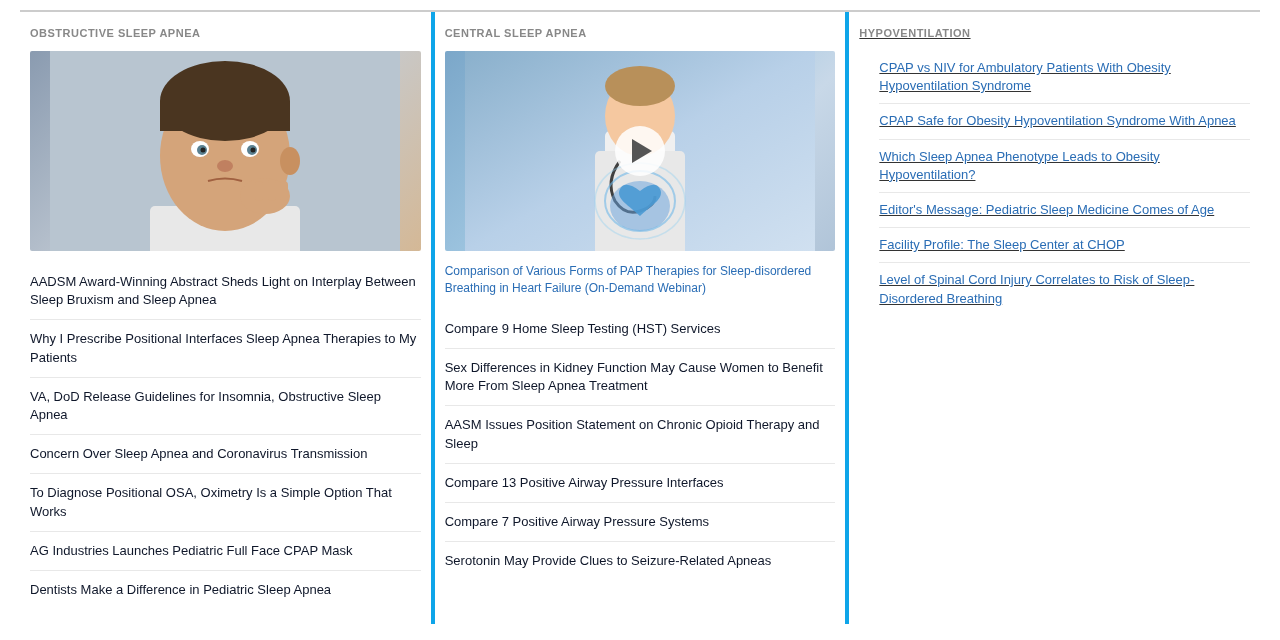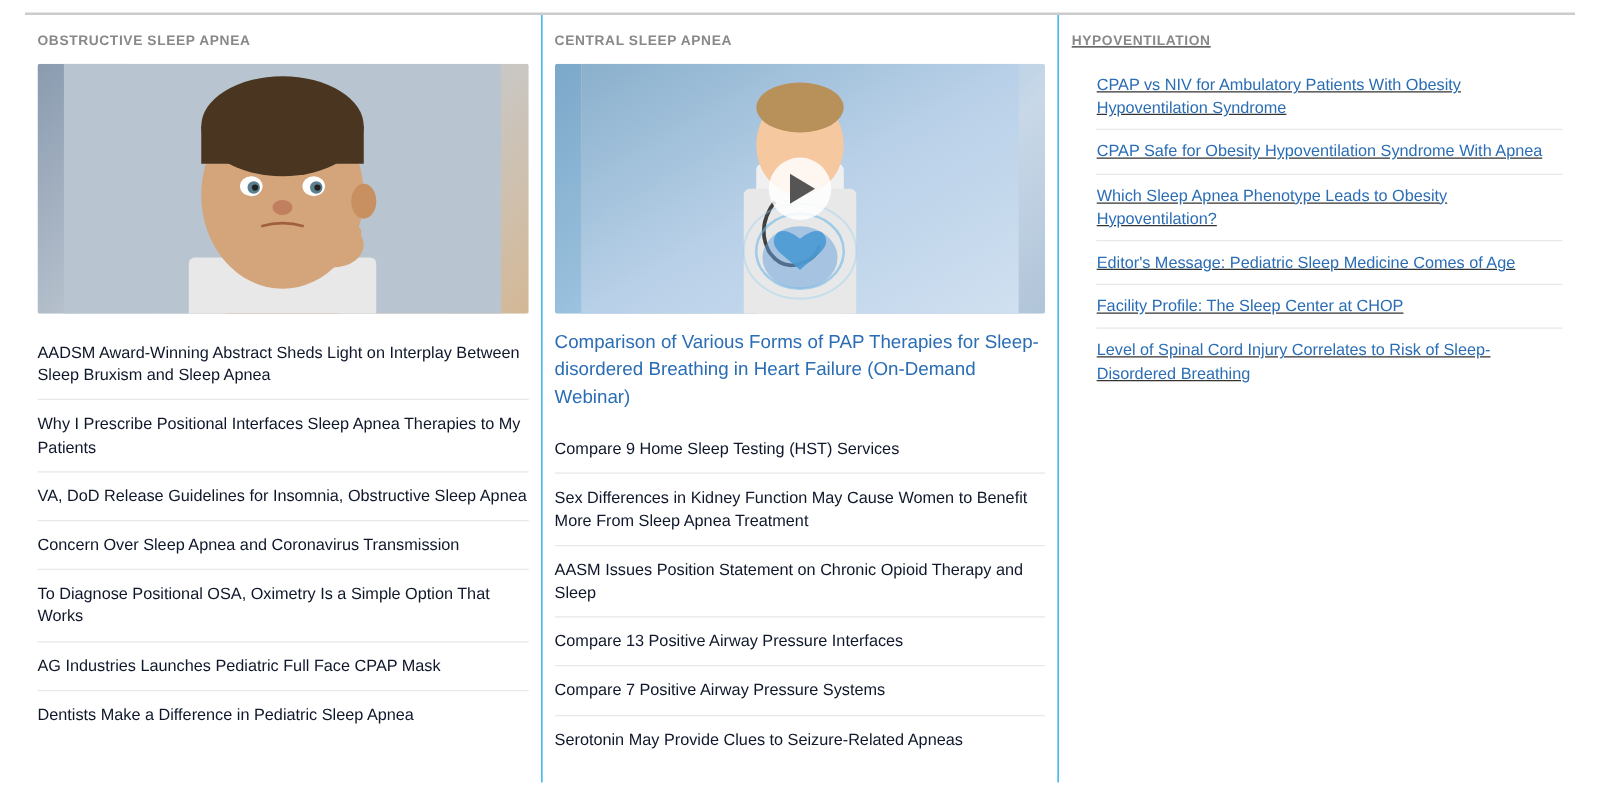--- a/index.html
+++ b/index.html
@@ -13,21 +13,21 @@
       width: 1280px;
       padding: 10px 20px;
     }
     .columns {
       display: flex;
       gap: 0;
       border-top: 2px solid #ccc;
     }
     .column {
       flex: 1;
-      border-right: 1px solid #0ea5e9;
+      border-right: 4px solid #0ea5e9;
       padding: 15px 10px;
     }
     .column:last-child {
       border-right: none;
       text-decoration: underline;
     }
     .column-header {
       font-size: 11px;
       font-weight: bold;
       color: #888;
@@ -90,21 +90,21 @@
     .article-link {
       color: #0f172a;
       text-decoration: none;
       font-size: 13px;
       line-height: 1.4;
       cursor: pointer;
       display: block;
     }
     .featured-article-title {
       color: #2a6db5;
-      font-size: 15px;
+      font-size: 12px;
       line-height: 1.45;
       margin-bottom: 12px;
       cursor: pointer;
     }
     
     .hypo-list .article-item {
       padding: 8px 0;
       margin-left: 20px;
     }
     .hypo-link {

